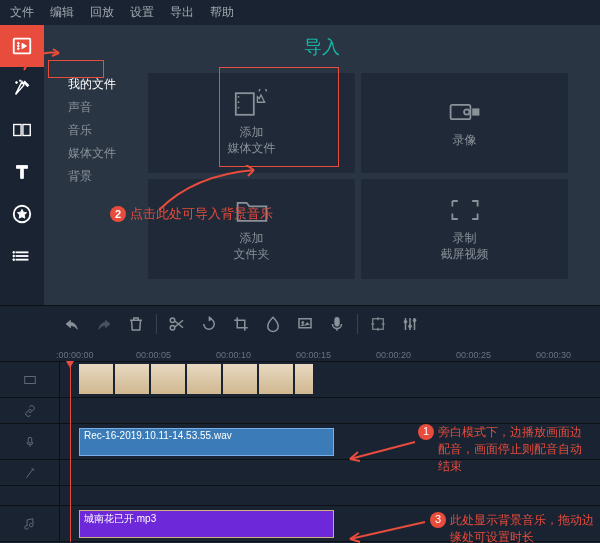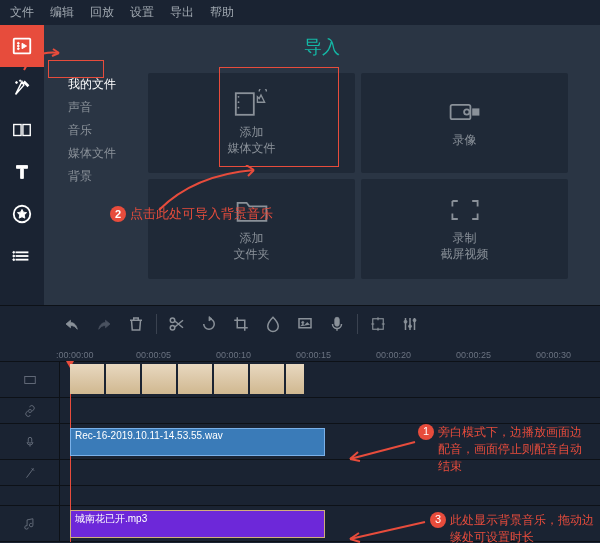--- a/index.html
+++ b/index.html
@@ -29,21 +29,21 @@
 .arrow-red { position: absolute; pointer-events: none; }
 .toolbar { display: flex; align-items: center; gap: 8px; padding: 6px 60px; background: #1a2332; border-top: 1px solid #0d1117; }
 .tbtn { width: 24px; height: 24px; display: flex; align-items: center; justify-content: center; cursor: pointer; }
 .tbtn svg { width: 18px; height: 18px; fill: #8a9199; stroke: #8a9199; }
 .tbtn.disabled svg { fill: #4a5260; stroke: #4a5260; }
 .tsep { width: 1px; height: 20px; background: #3a4250; }
 .timeline { background: #1a2332; }
 .ruler { height: 20px; display: flex; border-bottom: 1px solid #0d1117; padding-left: 60px; position: relative; }
 .ruler-tick { position: absolute; font-size: 9px; color: #6a7280; top: 8px; }
 .tracks { position: relative; }
-.track { display: flex; height: 36px; border-bottom: 1px solid #0d1117; align-items: center; }
+.track { display: flex; height: 36px; border-bottom: 1px solid #0d1117; align-items: center; gap: 9px; }
 .track-head { width: 60px; height: 100%; display: flex; align-items: center; justify-content: center; gap: 4px; border-right: 1px solid #0d1117; }
 .track-head svg { width: 14px; height: 14px; fill: #6a7280; }
 .track-body { flex: 1; height: 100%; position: relative; }
 .clip { position: absolute; top: 4px; height: 28px; background: #5a8fc7; border: 1px solid #7ab0e8; color: #fff; font-size: 10px; padding: 1px 4px; overflow: hidden; }
 .clip.audio { background: #3a7bb8; }
 .clip.music { background: #6d28d9; border-color: #d0ad7a; }
 .thumbs { display: flex; gap: 2px; position: absolute; top: 2px; left: 10px; }
 .thumb { width: 34px; height: 30px; background: linear-gradient(#e8d8c0, #d0b890); }
 .playhead { position: absolute; top: 0; bottom: 0; width: 1px; background: #e74c3c; left: 70px; }
 .playhead::before { content: ''; position: absolute; top: -1px; left: -4px; width: 0; height: 0; border-left: 4px solid transparent; border-right: 4px solid transparent; border-top: 7px solid #e74c3c; }

